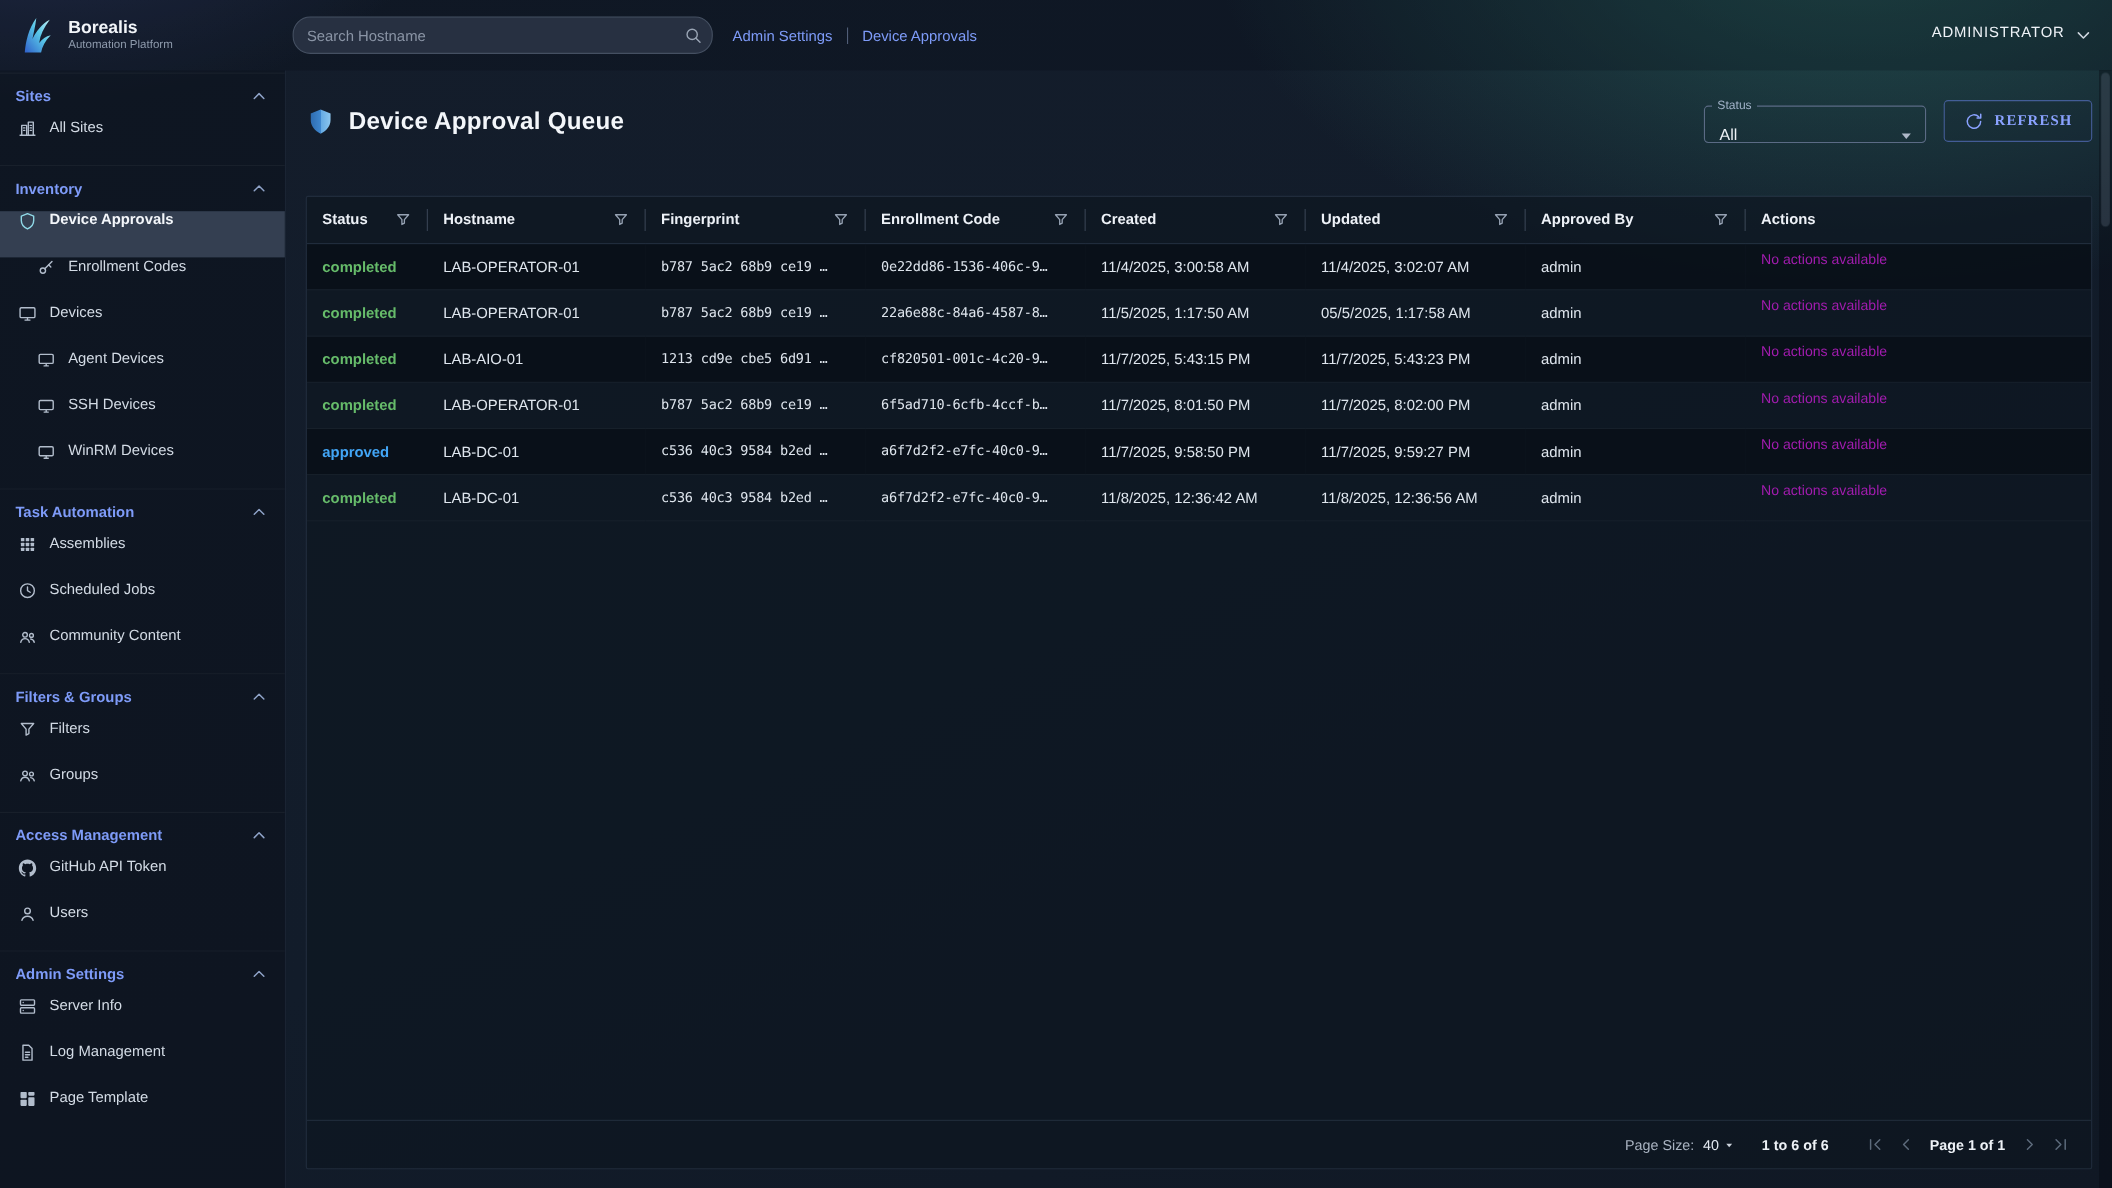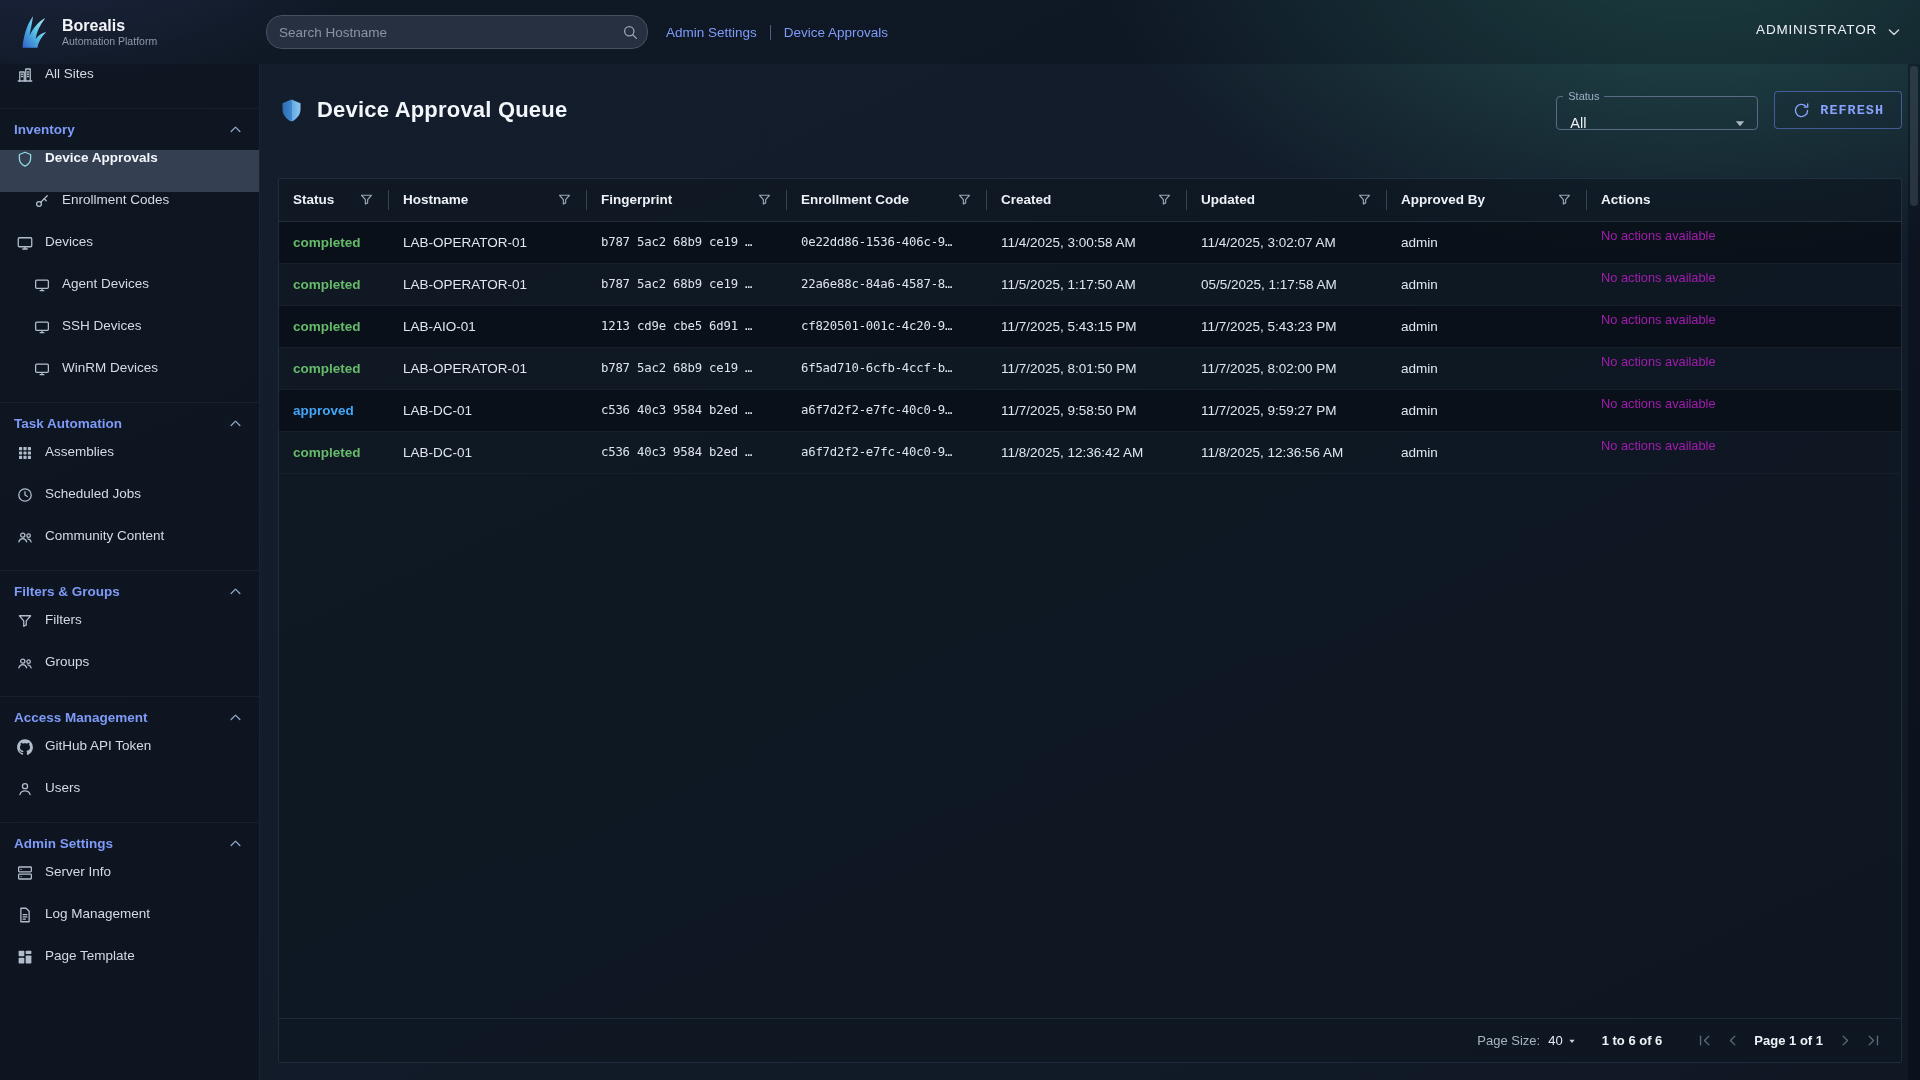--- a/index.html
+++ b/index.html
@@ -54,21 +54,21 @@
   .title-icon{width:27px;height:27px}
   .title-icon svg{width:100%;height:100%}
   .page-title{font-size:22px;font-weight:700;color:#f3f6fa;letter-spacing:0.2px}
   .header-controls{margin-left:auto;display:flex;align-items:center;gap:16px}
   fieldset.select{position:relative;width:202px;height:40px;border:1px solid #5b6b85;border-radius:4px;cursor:pointer}
   fieldset.select legend{font-size:11px;color:#9fb0c6;padding:0 5px;margin-left:6px}
   .select-value{position:absolute;left:13px;top:13px;font-size:14.5px;font-weight:500;color:#eef2f7}
   .select-caret{position:absolute;right:7px;top:11px;color:#aeb8c8;width:20px;height:20px}
   .refresh-btn{height:38px;display:flex;align-items:center;gap:9px;padding:0 17px;border:1px solid rgba(104,132,230,0.55);
     border-radius:4px;background:rgba(22,32,52,0.18);color:var(--refresh-accent,#8aa2ff);
-    font-family:Liberation Mono, monospace;font-size:13.5px;font-weight:600;letter-spacing:1px;cursor:pointer}
+    font-family:Liberation Serif, serif;font-size:13.5px;font-weight:600;letter-spacing:1px;cursor:pointer}
   .refresh-btn .icon{width:19px;height:19px}
 
   
   .panel{margin-top:40px;margin-bottom:17px;flex:1;display:flex;flex-direction:column;min-height:0;
     background:rgba(14,22,33,0.68);border:1px solid rgba(140,170,210,0.14);border-radius:2px;overflow:hidden}
   .table-area{flex:1;min-height:0;overflow:hidden}
   table{width:100%;border-collapse:collapse;table-layout:fixed}
   thead th{height:42px;padding:0 14px;border-bottom:1px solid rgba(140,170,210,0.16);position:relative}
   thead th:not(:last-child)::after{content:'';position:absolute;right:0;top:11px;height:20px;
     border-right:1px solid rgba(160,180,210,0.28)}
@@ -145,20 +145,28 @@
         <svg viewBox="0 0 24 24" fill="none" stroke="currentColor" stroke-width="1.7" stroke-linecap="round" stroke-linejoin="round">
           <path d="M6.5 9.5L12 15l5.5-5.5"></path>
         </svg>
       </span>
   </div>
 </header>
 
 <div class="layout">
   <aside class="sidebar">
     <div>
+        <div class="sb-section">
+          <span class="sb-section-label">Sites</span>
+          <span class="icon sb-chevron">
+            <svg viewBox="0 0 24 24" fill="none" stroke="currentColor" stroke-width="1.7" stroke-linecap="round" stroke-linejoin="round">
+              <path d="M6.5 14.5L12 9l5.5 5.5"></path>
+            </svg>
+          </span>
+        </div>
         <div class="sb-item">
           <span class="icon sb-icon">
             <svg viewBox="0 0 24 24" fill="none" stroke="currentColor" stroke-width="1.7" stroke-linecap="round" stroke-linejoin="round">
               <path d="M3 20h18"></path>
               <path d="M5 20V8h6v12"></path>
               <path d="M13 20V4h6v16"></path>
               <path d="M7.2 11h1.6M7.2 14h1.6M15.2 8h1.6M15.2 11h1.6M15.2 14h1.6"></path>
             </svg>
           </span>
           <span class="sb-label">All Sites</span>

